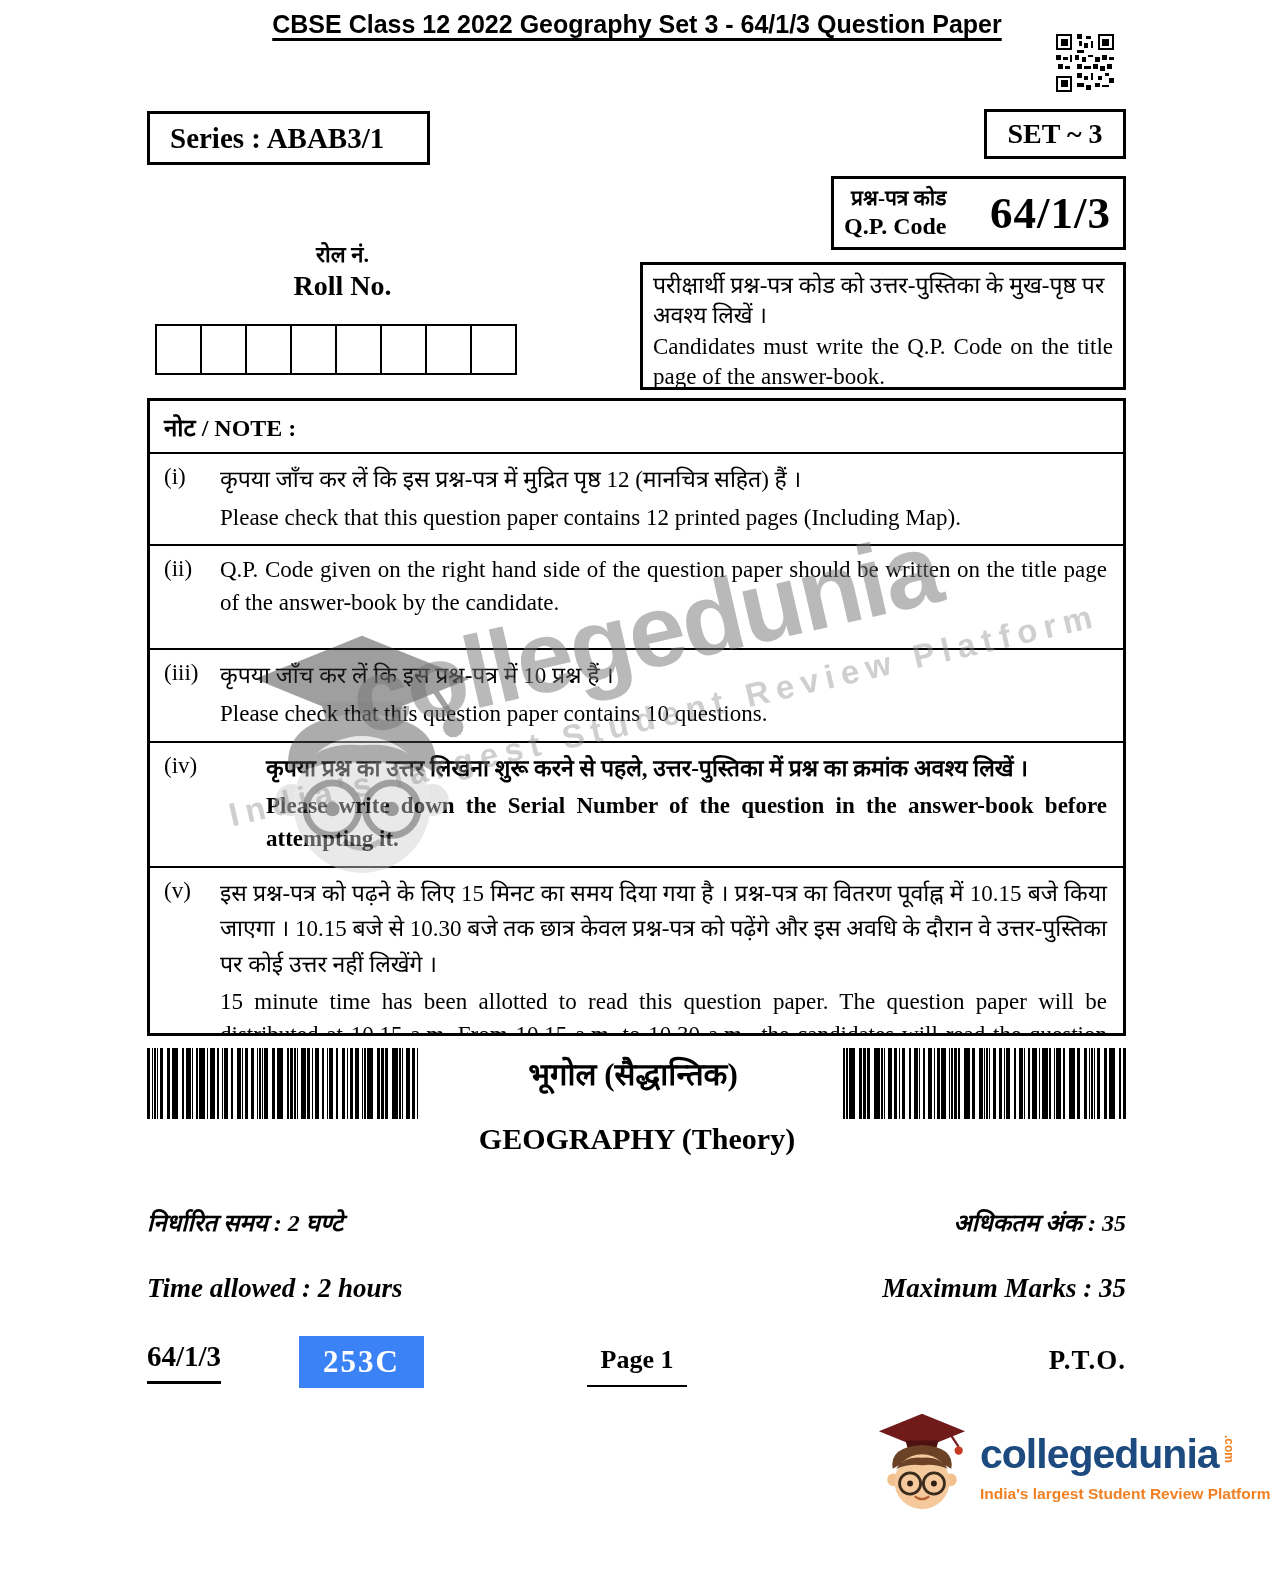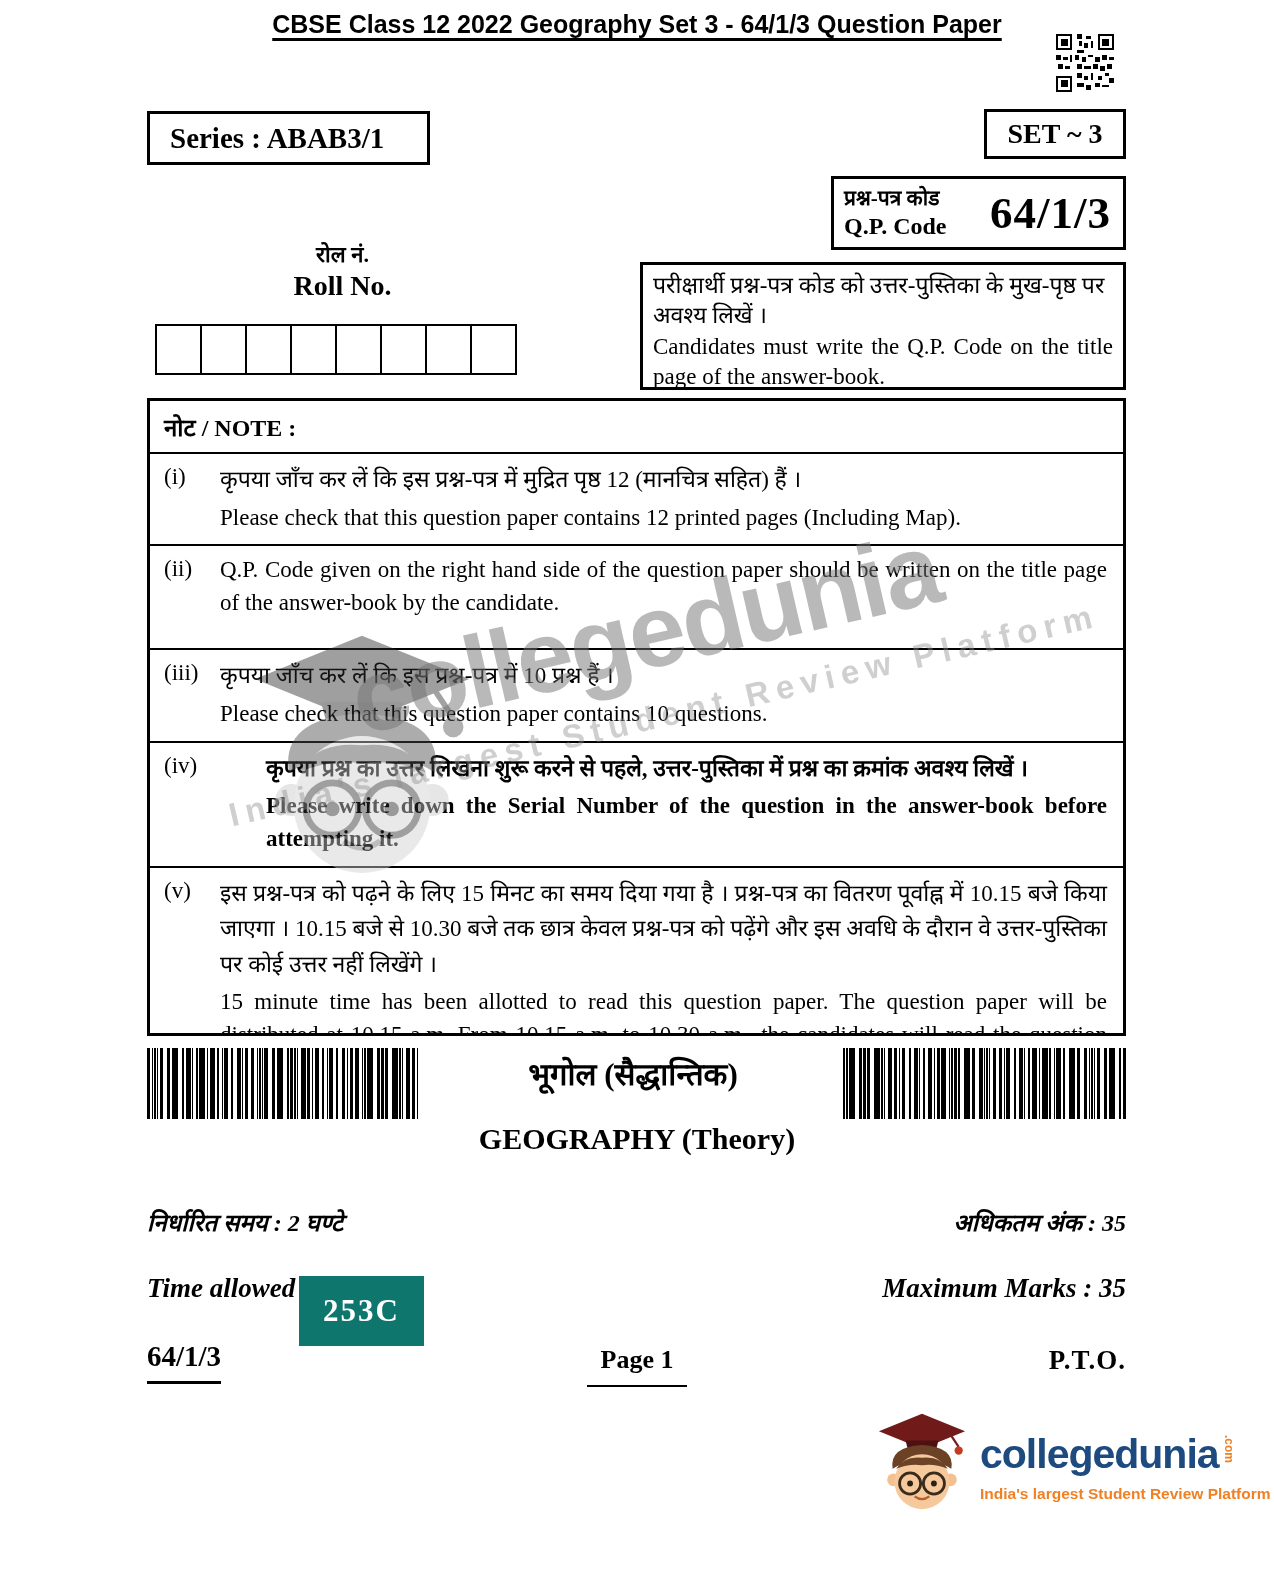--- a/index.html
+++ b/index.html
@@ -51,21 +51,21 @@
     font-weight: bold; font-size: 28px;
   }
   .qp-box {
     position: absolute; left: 831px; top: 176px;
     width: 295px; height: 74px;
     border: 3px solid #000;
     display: flex; align-items: center; justify-content: space-between;
     padding: 4px 12px 4px 10px;
   }
   .qp-left { display: flex; flex-direction: column; line-height: 1.25; }
-  .qp-hi { font-weight: bold; font-size: 21px; }
+  .qp-hi { font-weight: bold; font-size: 21px; text-align: right; }
   .qp-en { font-weight: bold; font-size: 24px; }
   .qp-code { font-weight: bold; font-size: 45px; letter-spacing: 1px; }
 
   
   .roll-label-hi {
     position: absolute; left: 155px; top: 238px; width: 375px;
     text-align: center; font-weight: bold; font-size: 22px;
   }
   .roll-label-en {
     position: absolute; left: 155px; top: 270px; width: 375px;
@@ -153,24 +153,24 @@
   .meta-hi { font-size: 24px; }
   .meta-en { font-size: 27px; margin-top: 28px; }
 
   
   .footer-code {
     position: absolute; left: 147px; top: 1340px;
     font-weight: bold; font-size: 29px;
     border-bottom: 3px solid #000; padding-bottom: 8px;
   }
   .footer-stamp {
-    position: absolute; left: 299px; top: 1276px;
-    background: #0f766e; color: #fff;
+    position: absolute; left: 299px; top: 1336px;
+    background: #3b82f6; color: #fff;
     font-weight: bold; font-size: 31px;
-    padding: 17px 24px; letter-spacing: 2px;
+    padding: 8px 24px; letter-spacing: 2px;
   }
   .footer-page-wrap { position: absolute; top: 1345px; left: 0; right: 0; text-align: center; }
   .footer-page {
     display: inline-block; font-weight: bold; font-size: 26px;
     border-bottom: 2px solid #000; padding: 0 14px 10px 14px;
   }
   .footer-pto {
     position: absolute; right: 148px; top: 1345px;
     font-weight: bold; font-size: 27px; letter-spacing: 1px;
   }

